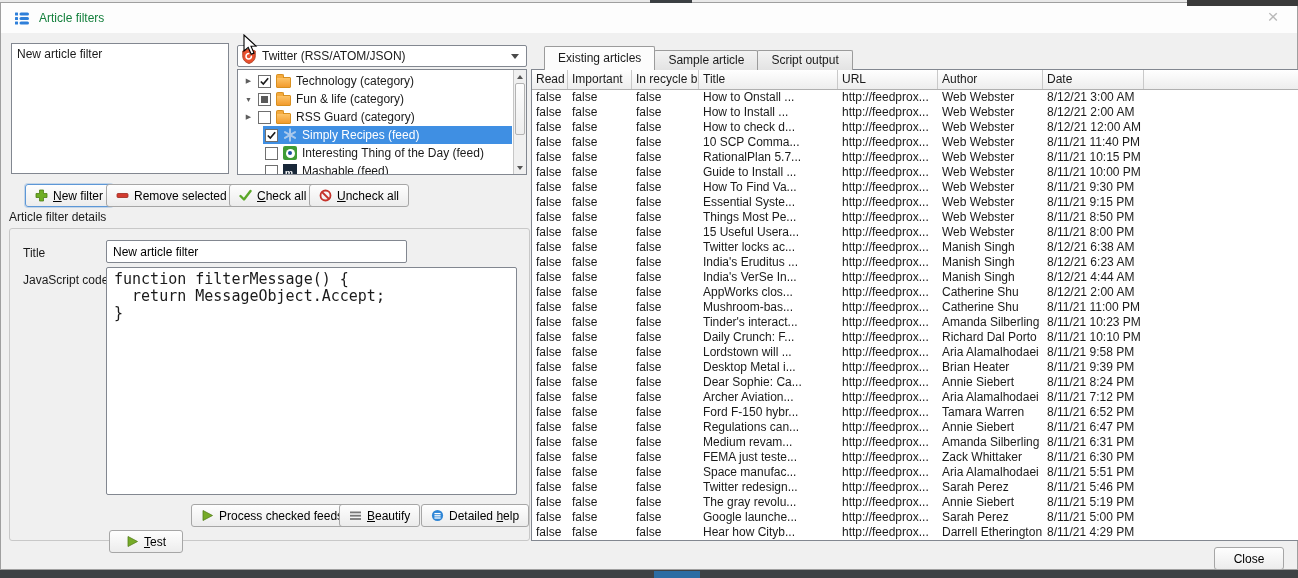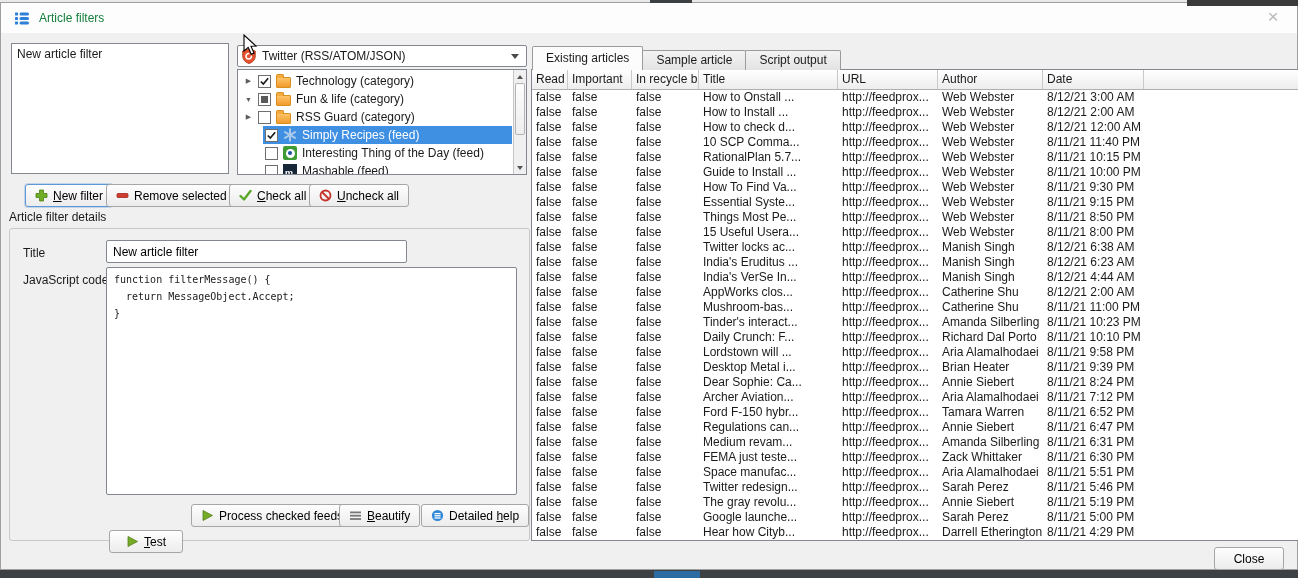--- a/index.html
+++ b/index.html
@@ -58,27 +58,27 @@
   .vscroll{position:absolute;top:0;right:0;bottom:0;width:13px;background:#f0f0f0;border-left:1px solid #c6c6c6;box-sizing:border-box;}
   .sb-btn{position:absolute;left:0;right:0;height:13px;display:flex;align-items:center;justify-content:center;}
   .sb-btn.up{top:0;} .sb-btn.dn{bottom:0;}
   .sb-thumb{position:absolute;left:1px;right:1px;background:linear-gradient(#fdfdfd,#eee);
             border:1px solid #b3b3b3;border-radius:2px;box-sizing:border-box;}
   
   .gframe{position:absolute;left:8px;top:225px;width:519px;height:311px;border:1px solid #c8c8c8;border-radius:3px;}
   .tinput{position:absolute;left:105px;top:237px;width:301px;height:23px;border:1px solid #828790;border-radius:2px;
           padding:0 6px;font-family:"Liberation Sans",sans-serif;font-size:12px;box-sizing:border-box;background:#fff;}
   .code{position:absolute;left:105px;top:264px;width:411px;height:228px;background:#fff;border:1px solid #828790;
-        border-radius:2px;font-family:"DejaVu Sans Mono",monospace;font-size:10px;line-height:17px;
+        border-radius:2px;font-family:"DejaVu Sans Mono",monospace;font-size:15px;line-height:17px;
         padding:3px 7px;white-space:pre;box-sizing:border-box;overflow:hidden;}
   
   .tabs{position:absolute;left:531px;top:43px;display:flex;align-items:flex-end;height:24px;z-index:2;}
   .tab{padding:0 13px;border:1px solid #9b9b9b;border-bottom:none;background:linear-gradient(#f3f3f3,#e3e3e3);
        height:19px;line-height:18px;margin-left:-1px;border-radius:2px 2px 0 0;}
-  .tab:first-child{margin-left:0;}
+  .tab:first-child{margin-left:12px;}
   .tab.active{background:#fcfcfc;height:23px;line-height:22px;position:relative;z-index:3;}
   
   .table{position:absolute;left:530px;top:66px;width:782px;height:472px;background:#fff;border:1px solid #828790;box-sizing:border-box;}
   .thead{display:flex;height:20px;background:linear-gradient(#ffffff,#ededed);border-bottom:1px solid #b0b0b0;box-sizing:border-box;}
   .hcell{border-right:1px solid #c9c9c9;padding:0 4px;line-height:19px;box-sizing:border-box;overflow:hidden;white-space:nowrap;flex:none;}
   .brow{display:flex;height:15px;line-height:15px;}
   .bcell{padding:0 4px;box-sizing:border-box;overflow:hidden;white-space:nowrap;flex:none;}
   .c0{width:36px}.c1{width:64px}.c2{width:67px}.c3{width:139px}.c4{width:100px}.c5{width:105px}.c6{width:101px}
   .c7{flex:1 1 auto;margin-top:43px;}
   .tbody{overflow:hidden;height:450px;margin-right:13px;}

